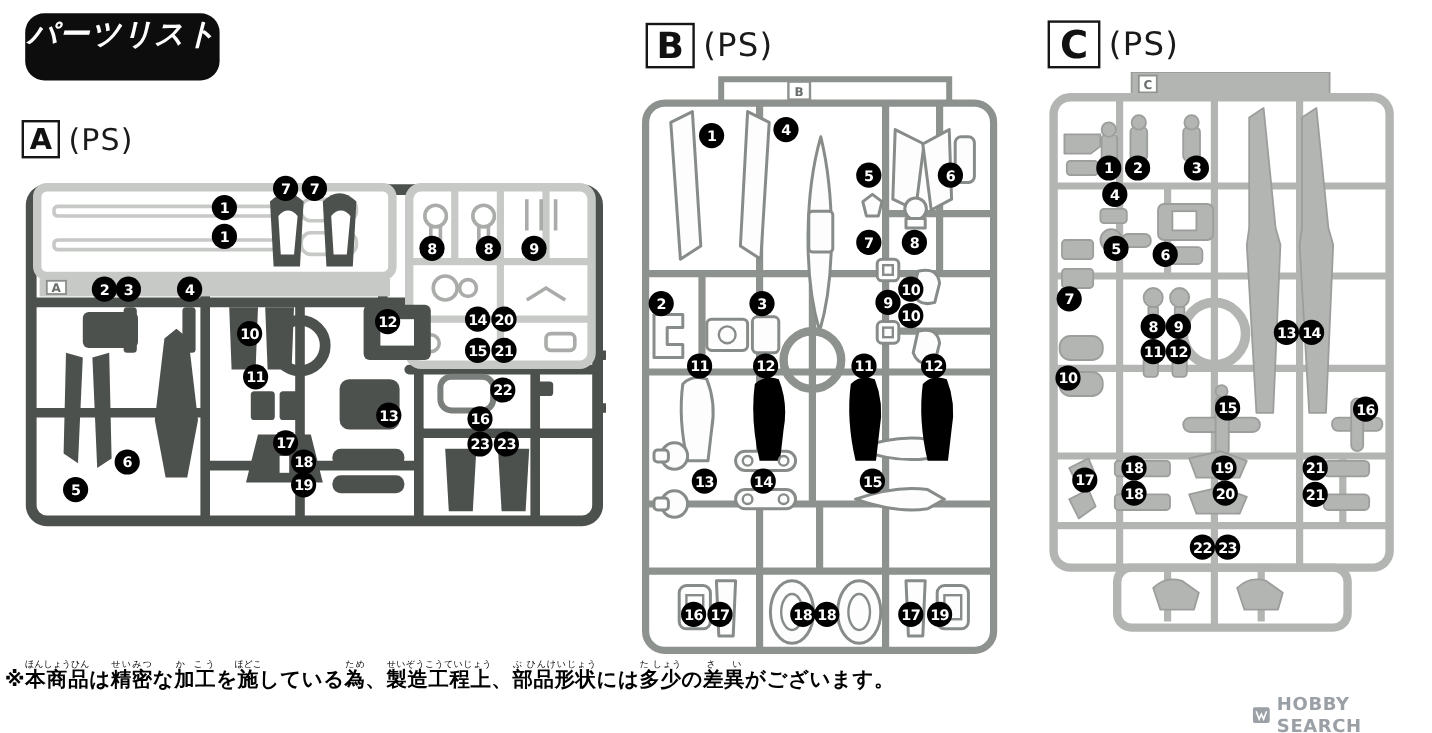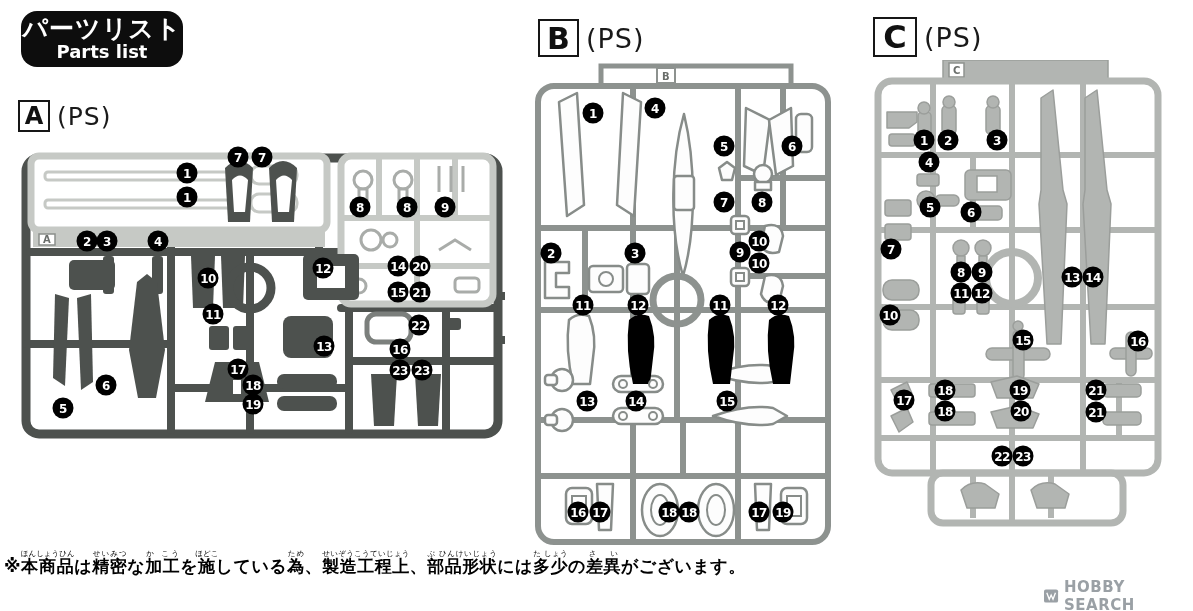--- a/index.html
+++ b/index.html
@@ -5,21 +5,21 @@
   :root{
     --a-dark:#4d514e; --a-light:#c6c9c5; --b-line:#8d928f; --c-gray:#b2b5b2;
     --badge-bg:#000; --badge-fg:#fff; --wm:#9aa0a5;
   }
   html,body{margin:0;padding:0;}
   body{font-family:"DejaVu Sans","Liberation Sans",sans-serif;background:#fff;}
   .page{position:relative;width:1193px;height:611px;background:#fff;overflow:hidden;}
 
   
   .header-badge{position:absolute;left:22px;top:12px;width:160px;height:54px;background:#0d0d0d;
-    border-radius:15px;color:#fff;text-align:center;box-shadow:0 0 0 1px #0d0d0d;}
+    border-radius:15px;color:#fff;text-align:center;box-shadow:0 0 0 1px #0d0d0d;font-style:italic;}
   .hb-jp{font-size:25px;font-weight:bold;letter-spacing:1px;line-height:30px;margin-top:2px;}
   .hb-en{font-size:18px;font-weight:bold;line-height:20px;margin-top:-2px;}
 
   
   .rlabel{position:absolute;display:flex;align-items:center;gap:7px;}
   .lbox{border:2.5px solid #161616;display:flex;align-items:center;justify-content:center;
     font-weight:bold;color:#111;background:#fff;box-sizing:border-box;}
   .lbox-a{width:32px;height:32px;font-size:24px;}
   .lbox-b{width:41px;height:38px;font-size:30px;}
   .lbox-c{width:44px;height:40px;font-size:32px;}
@@ -56,21 +56,20 @@
   .watermark{position:absolute;left:1044px;top:578px;display:flex;align-items:center;gap:5px;
     color:var(--wm);font-weight:bold;font-size:15px;letter-spacing:0.5px;}
 </style>
 </head>
 <body>
 
 <div class="page">
 
   <div class="header-badge">
     <div class="hb-jp">パーツリスト</div>
-    <div class="hb-en">Parts list</div>
   </div>
 
   <div class="rlabel" style="left:18px;top:100px;">
     <span class="lbox lbox-a">A</span>
     <span class="ps">(PS)</span>
   </div>
   <div class="rlabel" style="left:538px;top:19px;">
     <span class="lbox lbox-b">B</span>
     <span class="ps ps-big">(PS)</span>
   </div>

